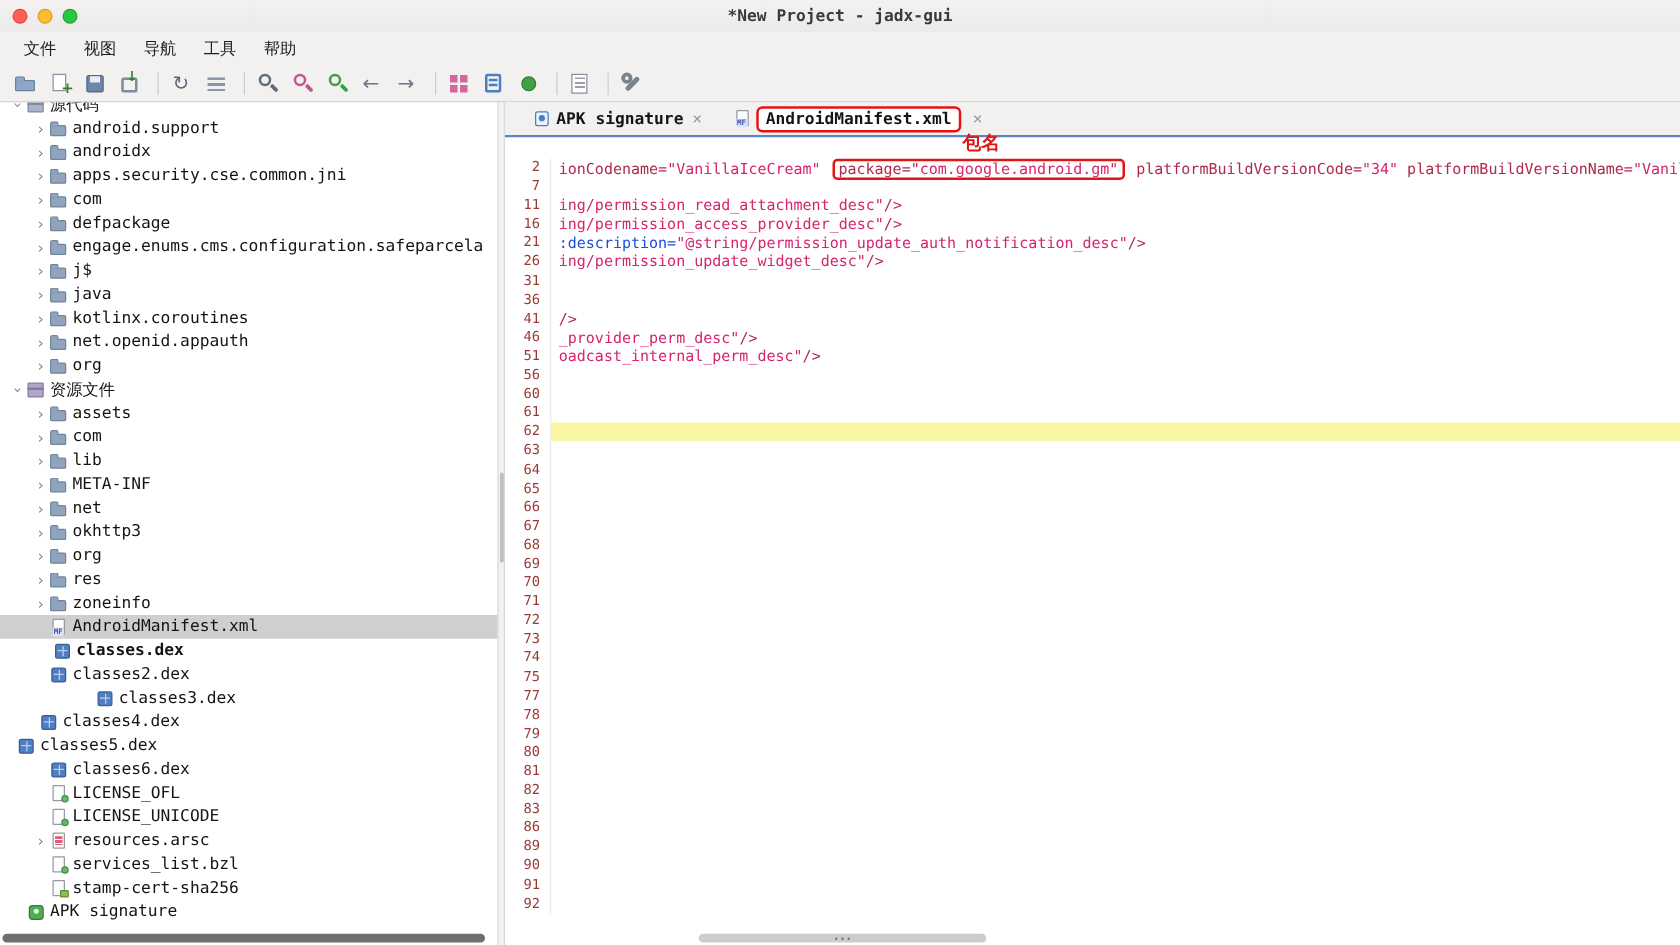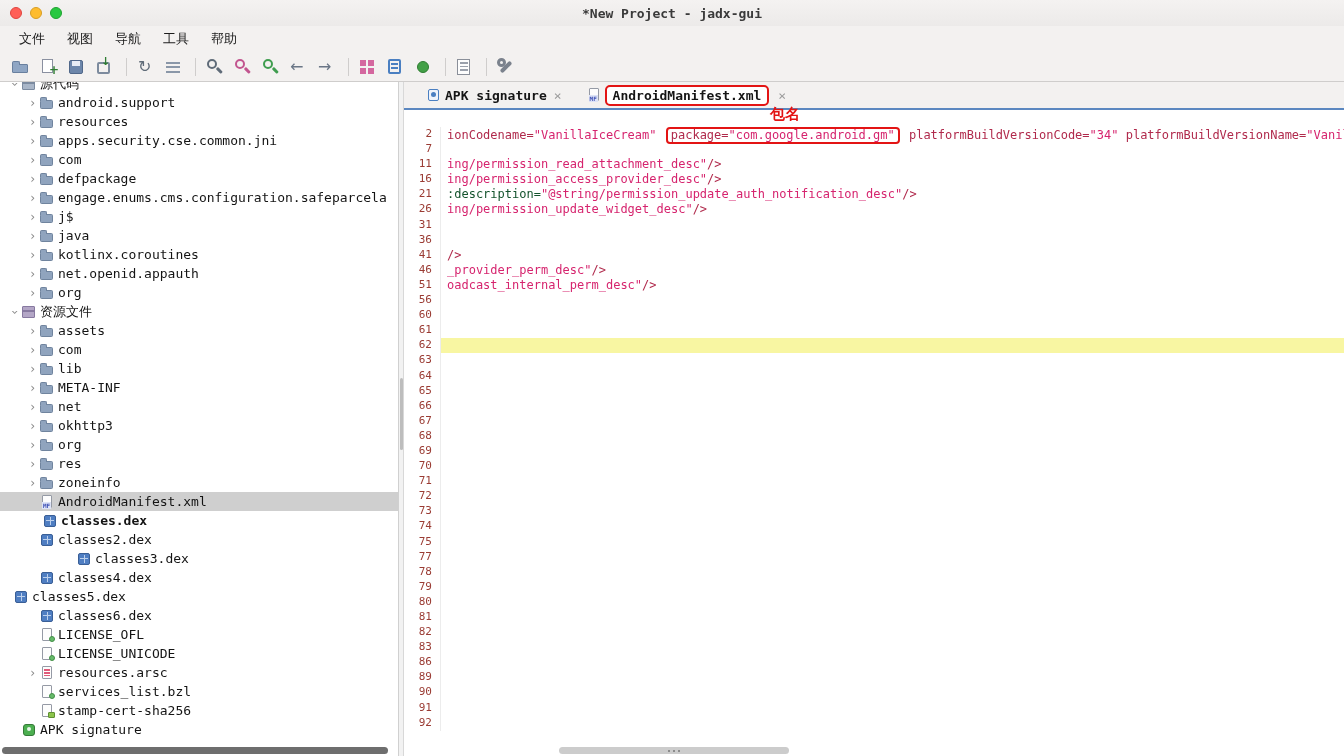--- a/index.html
+++ b/index.html
@@ -113,21 +113,21 @@
   .codewrap{flex:1;position:relative;overflow:hidden;background:#fff;padding-top:17px}
   .cl{display:flex;height:15.1px;line-height:15.1px;white-space:pre;
     font:12px "DejaVu Sans Mono","Liberation Mono",monospace}
   .cl.hl{background:#f8f6a2}
   .cl .ln{flex:none;width:37px;text-align:right;padding-right:8px;color:#9a3b33;background:#fff;
     font-size:11px;border-right:1px solid #ececec}
   .cl .ct{padding-left:6px}
   .tk-a{color:#b02a4c}
   .tk-v{color:#d6246e}
   .tk-t{color:#b02a4c}
-  .tk-o{color:#14532d}
+  .tk-o{color:#1d4ed8}
   .redbox{display:inline-block;border:2px solid #e31414;border-radius:4px;padding:0 3px;margin:0 2px;line-height:13px}
 
   .editor-hscroll{position:absolute;left:155px;bottom:2px;height:7px;width:230px;background:#cccccc;border-radius:4px}
   .editor-hscroll::after{content:"";position:absolute;left:calc(50% - 6px);top:2.5px;width:2px;height:2px;border-radius:50%;
     background:#777;box-shadow:5px 0 0 #777,10px 0 0 #777}
 </style>
 </head>
 <body>
 
 <div class="window">
@@ -183,21 +183,21 @@
             <span class="tl">源代码</span>
           </div>
           <div class="trow" style="padding-left: 26px;">
             <span class="tw">›</span>
             <span class="ic ic-folder"></span>
             <span class="tl">android.support</span>
           </div>
           <div class="trow" style="padding-left: 26px;">
             <span class="tw">›</span>
             <span class="ic ic-folder"></span>
-            <span class="tl">resources</span>
+            <span class="tl">androidx</span>
           </div>
           <div class="trow" style="padding-left: 26px;">
             <span class="tw">›</span>
             <span class="ic ic-folder"></span>
             <span class="tl">apps.security.cse.common.jni</span>
           </div>
           <div class="trow" style="padding-left: 26px;">
             <span class="tw">›</span>
             <span class="ic ic-folder"></span>
             <span class="tl">com</span>
@@ -300,21 +300,21 @@
           <div class="trow" style="padding-left: 26px;">
             <span class="tw"></span>
             <span class="ic ic-dex"></span>
             <span class="tl">classes2.dex</span>
           </div>
           <div class="trow" style="padding-left: 26px; margin-left: 37px;">
             <span class="tw"></span>
             <span class="ic ic-dex"></span>
             <span class="tl">classes3.dex</span>
           </div>
-          <div class="trow" style="padding-left: 26px; text-align: center;">
+          <div class="trow" style="padding-left: 18px; text-align: center;">
             <span class="tw"></span>
             <span class="ic ic-dex"></span>
             <span class="tl">classes4.dex</span>
           </div>
           <div class="trow" style="">
             <span class="tw"></span>
             <span class="ic ic-dex"></span>
             <span class="tl">classes5.dex</span>
           </div>
           <div class="trow" style="padding-left: 26px;">

